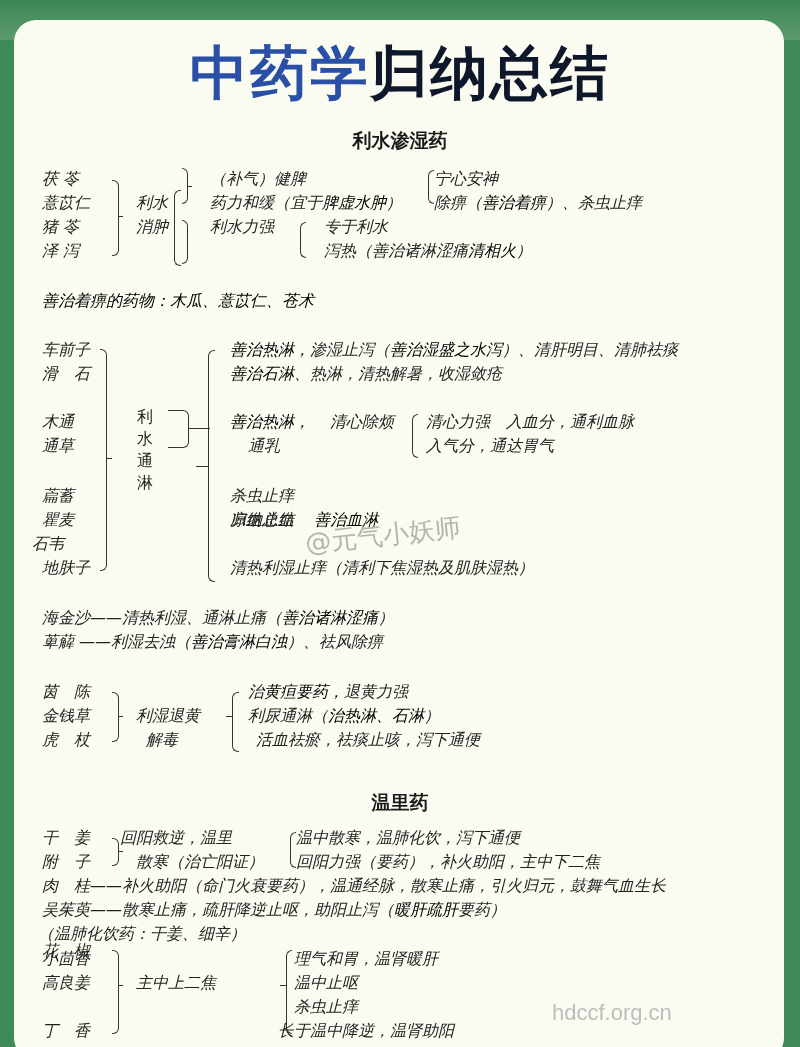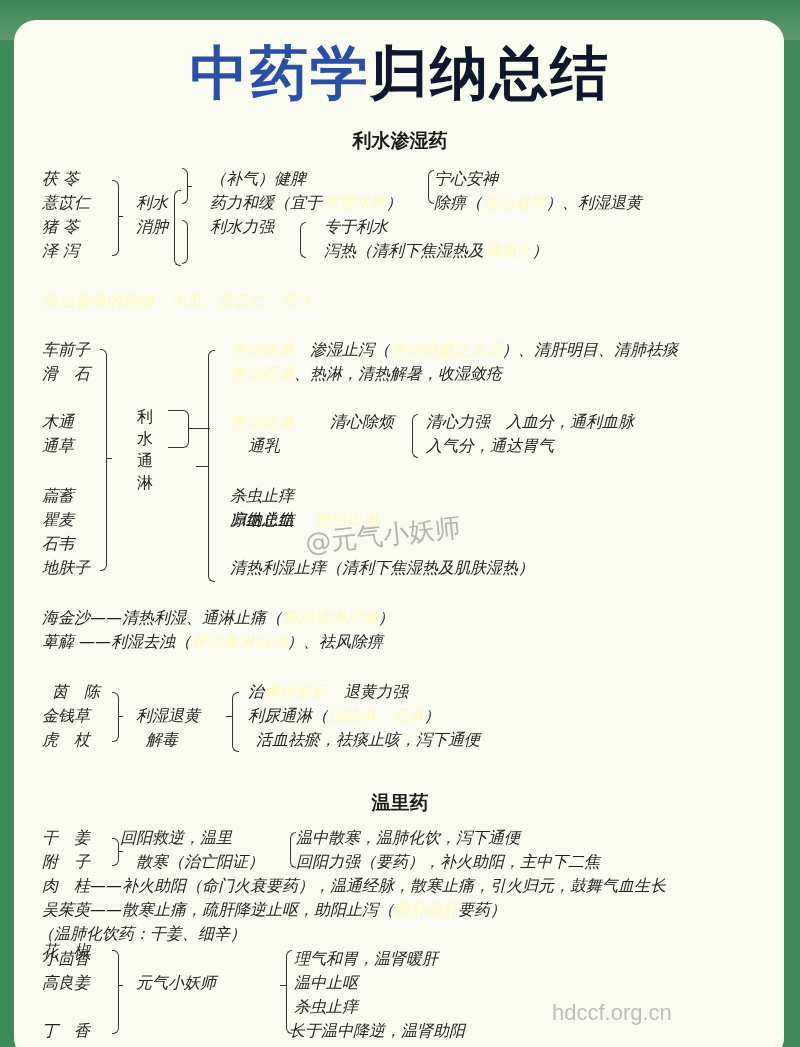--- a/index.html
+++ b/index.html
@@ -4,21 +4,21 @@
 <style>
   html,body{margin:0;padding:0;}
   body{width:800px;height:1047px;background:#3e8a58;position:relative;overflow:hidden;font-family:"DejaVu Sans","Liberation Sans",sans-serif;color:#222;}
   .topfade{position:absolute;left:0;top:0;width:800px;height:40px;background:linear-gradient(#3b8654,#5d9a6f);}
   .card{position:absolute;left:14px;top:20px;width:770px;height:1040px;background:#fbfcf1;border-radius:22px;}
   .title{position:absolute;left:0;width:800px;top:38px;text-align:center;font-size:58px;font-weight:bold;letter-spacing:2px;line-height:70px;}
   .title .blue{color:#2a4fa6;}
   .title .orange{color:#0f172a;}
   .h2{position:absolute;left:0;width:800px;text-align:center;font-size:19px;font-weight:bold;color:#1a1a1a;}
   .t{position:absolute;font-size:16px;line-height:22px;white-space:nowrap;color:#222;font-style:italic;}
-  .r{color:#fef9c3;}
+  .r{color:#000000;}
   .brk{position:absolute;border:1.6px solid #333;}
   .bl{border-right:none;border-radius:6px 0 0 6px;}
   .br{border-left:none;border-radius:0 6px 6px 0;}
   .tick{position:absolute;height:0;border-top:1.6px solid #333;}
   .wm{position:absolute;left:305px;top:518px;font-size:26px;color:rgba(120,120,120,0.55);transform:rotate(-6deg);white-space:nowrap;}
   .site{position:absolute;left:552px;top:1000px;font-size:22px;color:#bdbdbd;font-family:"Liberation Sans",sans-serif;}
   .vert{position:absolute;font-size:16px;line-height:22px;width:18px;text-align:center;}
 </style>
 </head>
 <body>
@@ -41,35 +41,35 @@
 <div class="t" style="left:136px;top:192px">利水</div>
 <div class="t" style="left:136px;top:216px">消肿</div>
 <div class="brk bl" style="left:174px;top:190px;width:6px;height:74px"></div>
 <div class="brk br" style="left:182px;top:168px;width:5px;height:34px"></div>
 <div class="tick" style="left:187px;top:186px;width:5px"></div>
 <div class="brk br" style="left:182px;top:220px;width:5px;height:42px"></div>
 <div class="t" style="left:210px;top:168px">（补气）健脾</div>
 <div class="t" style="left:210px;top:192px"><span>药力和缓（宜于</span><span class="r">脾虚水肿</span><span>）</span></div>
 <div class="brk bl" style="left:428px;top:170px;width:5px;height:32px"></div>
 <div class="t" style="left:434px;top:168px">宁心安神</div>
-<div class="t" style="left:434px;top:192px"><span>除痹（</span><span class="r">善治着痹</span><span>）、利湿退黄</span></div>
+<div class="t" style="left:434px;top:192px"><span>除痹（</span><span class="r">善治着痹</span><span>）、杀虫止痒</span></div>
 <div class="t" style="left:210px;top:216px">利水力强</div>
 <div class="brk bl" style="left:300px;top:222px;width:5px;height:34px"></div>
 <div class="t" style="left:324px;top:216px">专于利水</div>
-<div class="t" style="left:324px;top:240px"><span>泻热（清利下焦湿热及</span><span class="r">清相火</span><span>）</span></div>
+<div class="t" style="left:324px;top:240px"><span>泻热（善治诸淋涩痛</span><span class="r">清相火</span><span>）</span></div>
 
 <div class="t r" style="left:42px;top:290px">善治着痹的药物：木瓜、薏苡仁、苍术</div>
 
 <div class="t" style="left:42px;top:339px">车前子</div>
 <div class="t" style="left:42px;top:363px">滑　石</div>
 <div class="t" style="left:42px;top:411px">木通</div>
 <div class="t" style="left:42px;top:435px">通草</div>
 <div class="t" style="left:42px;top:485px">萹蓄</div>
 <div class="t" style="left:42px;top:509px">瞿麦</div>
-<div class="t" style="left:42px;top:533px">石韦</div>
+<div class="t" style="left:32px;top:533px">石韦</div>
 <div class="t" style="left:42px;top:557px">地肤子</div>
 <div class="brk br" style="left:100px;top:349px;width:6px;height:220px"></div>
 <div class="tick" style="left:106px;top:458px;width:6px"></div>
 <div class="vert" style="left:136px;top:406px">利</div>
 <div class="vert" style="left:136px;top:428px">水</div>
 <div class="vert" style="left:136px;top:450px">通</div>
 <div class="vert" style="left:136px;top:472px">淋</div>
 <div class="brk br" style="left:168px;top:410px;width:20px;height:36px"></div>
 <div class="tick" style="left:188px;top:428px;width:22px"></div>
 <div class="tick" style="left:196px;top:466px;width:12px"></div>
@@ -83,21 +83,21 @@
 <div class="t" style="left:426px;top:435px">入气分，通达胃气</div>
 <div class="t" style="left:230px;top:485px">杀虫止痒</div>
 <div class="t" style="left:230px;top:509px">归纳总结</div>
 <div class="t" style="left:230px;top:509px"><span>凉血止血</span>&nbsp;&nbsp;&nbsp;&nbsp;<span class="r">善治血淋</span></div>
 <div class="t" style="left:230px;top:557px">清热利湿止痒（清利下焦湿热及肌肤湿热）</div>
 <div class="wm">@元气小妖师</div>
 
 <div class="t" style="left:42px;top:607px"><span>海金沙——清热利湿、通淋止痛（</span><span class="r">善治诸淋涩痛</span><span>）</span></div>
 <div class="t" style="left:42px;top:631px"><span>萆薢 ——利湿去浊（</span><span class="r">善治膏淋白浊</span><span>）、祛风除痹</span></div>
 
-<div class="t" style="left:52px;top:681px">茵　陈</div>
+<div class="t" style="left:42px;top:681px">茵　陈</div>
 <div class="t" style="left:42px;top:705px">金钱草</div>
 <div class="t" style="left:42px;top:729px">虎　杖</div>
 <div class="brk br" style="left:112px;top:692px;width:6px;height:48px"></div>
 <div class="tick" style="left:118px;top:716px;width:5px"></div>
 <div class="t" style="left:136px;top:705px">利湿退黄</div>
 <div class="t" style="left:146px;top:729px">解毒</div>
 <div class="brk bl" style="left:232px;top:692px;width:6px;height:58px"></div>
 <div class="tick" style="left:226px;top:716px;width:6px"></div>
 <div class="t" style="left:248px;top:681px"><span>治</span><span class="r">黄疸要药，</span><span>退黄力强</span></div>
 <div class="t" style="left:248px;top:705px"><span>利尿通淋（</span><span class="r">治热淋、石淋</span><span>）</span></div>
@@ -118,21 +118,21 @@
 <div class="t" style="left:42px;top:875px">肉　桂——补火助阳（命门火衰要药），温通经脉，散寒止痛，引火归元，鼓舞气血生长</div>
 <div class="t" style="left:42px;top:899px"><span>吴茱萸——散寒止痛，疏肝降逆止呕，助阳止泻（</span><span class="r">暖肝疏肝</span><span>要药）</span></div>
 <div class="t" style="left:38px;top:923px">（温肺化饮药：干姜、细辛）</div>
 
 <div class="t" style="left:42px;top:948px">小茴香</div>
 <div class="t" style="left:42px;top:972px">高良姜</div>
 <div class="t" style="left:42px;top:940px">花　椒</div>
 <div class="t" style="left:42px;top:1020px">丁　香</div>
 <div class="brk br" style="left:112px;top:950px;width:6px;height:82px"></div>
 <div class="tick" style="left:118px;top:985px;width:5px"></div>
-<div class="t" style="left:136px;top:972px">元气小妖师</div>
+<div class="t" style="left:136px;top:972px">主中上二焦</div>
 <div class="brk bl" style="left:286px;top:950px;width:5px;height:82px"></div>
 <div class="tick" style="left:280px;top:985px;width:6px"></div>
 <div class="t" style="left:294px;top:948px">理气和胃，温肾暖肝</div>
 <div class="t" style="left:294px;top:972px">温中止呕</div>
 <div class="t" style="left:294px;top:996px">杀虫止痒</div>
-<div class="t" style="left:289px;top:1020px">长于温中降逆，温肾助阳</div>
+<div class="t" style="left:278px;top:1020px">长于温中降逆，温肾助阳</div>
 
 <div class="site">hdccf.org.cn</div>
 
 </body></html>

